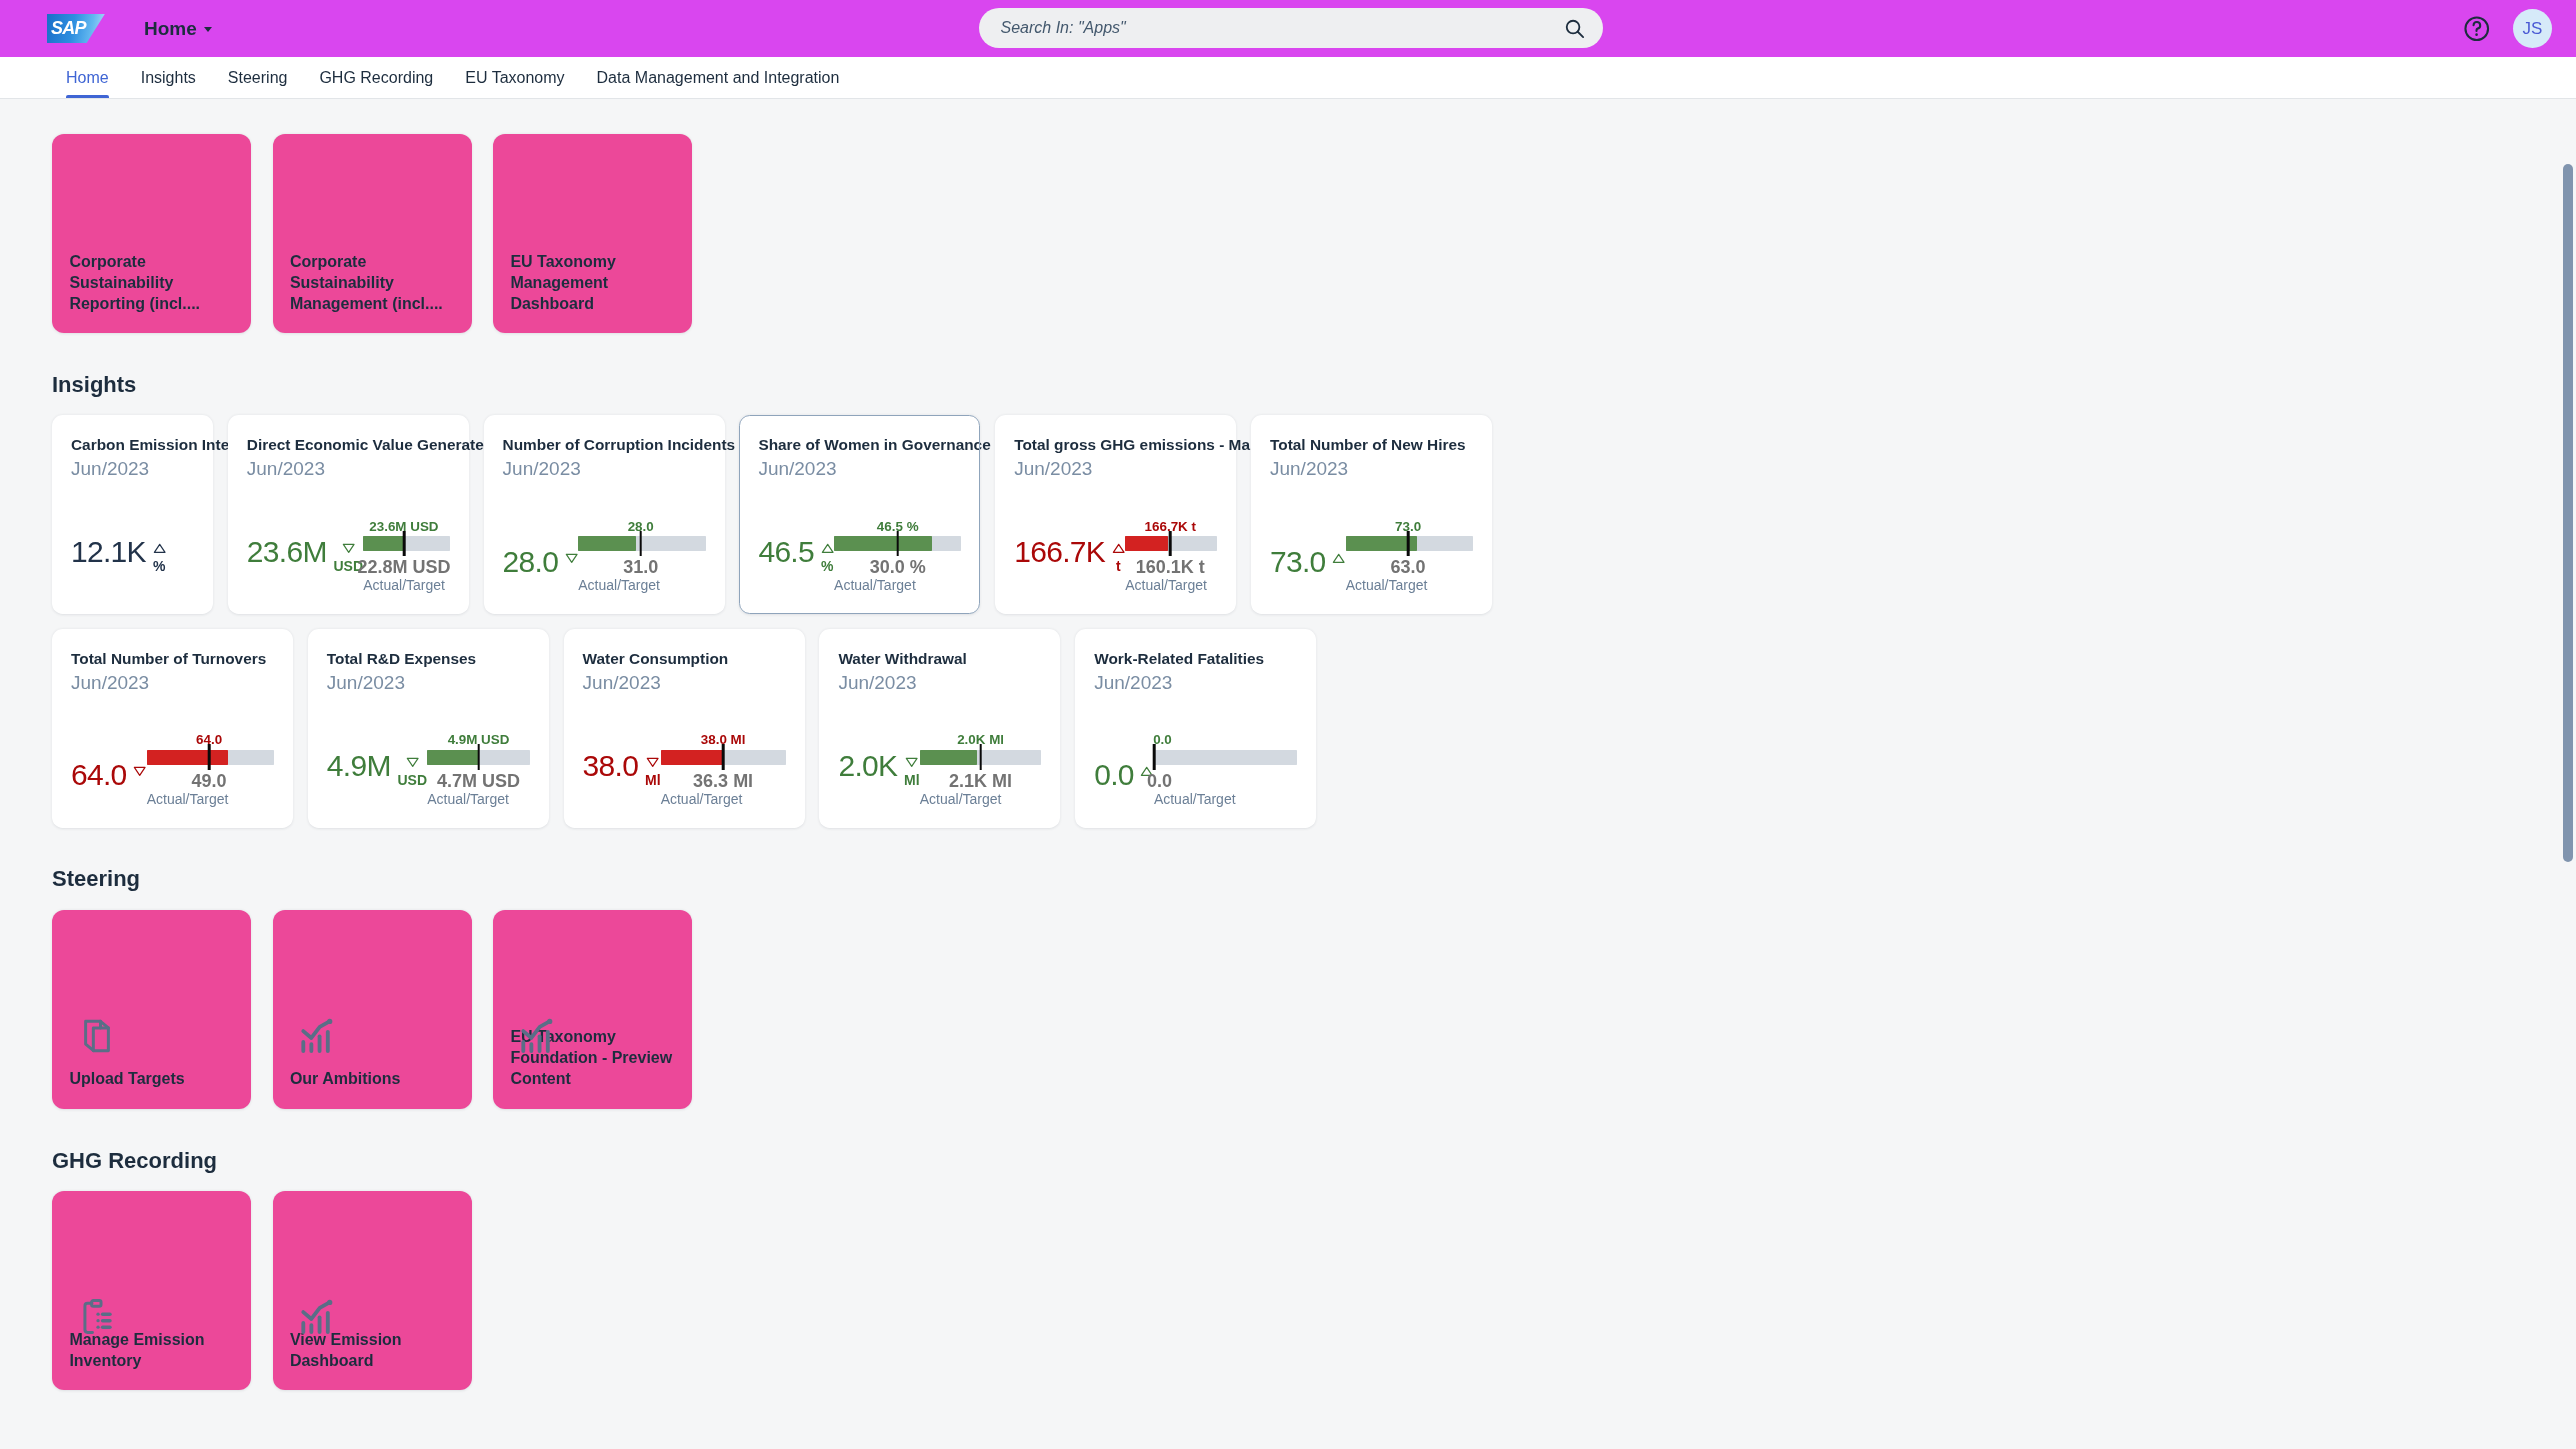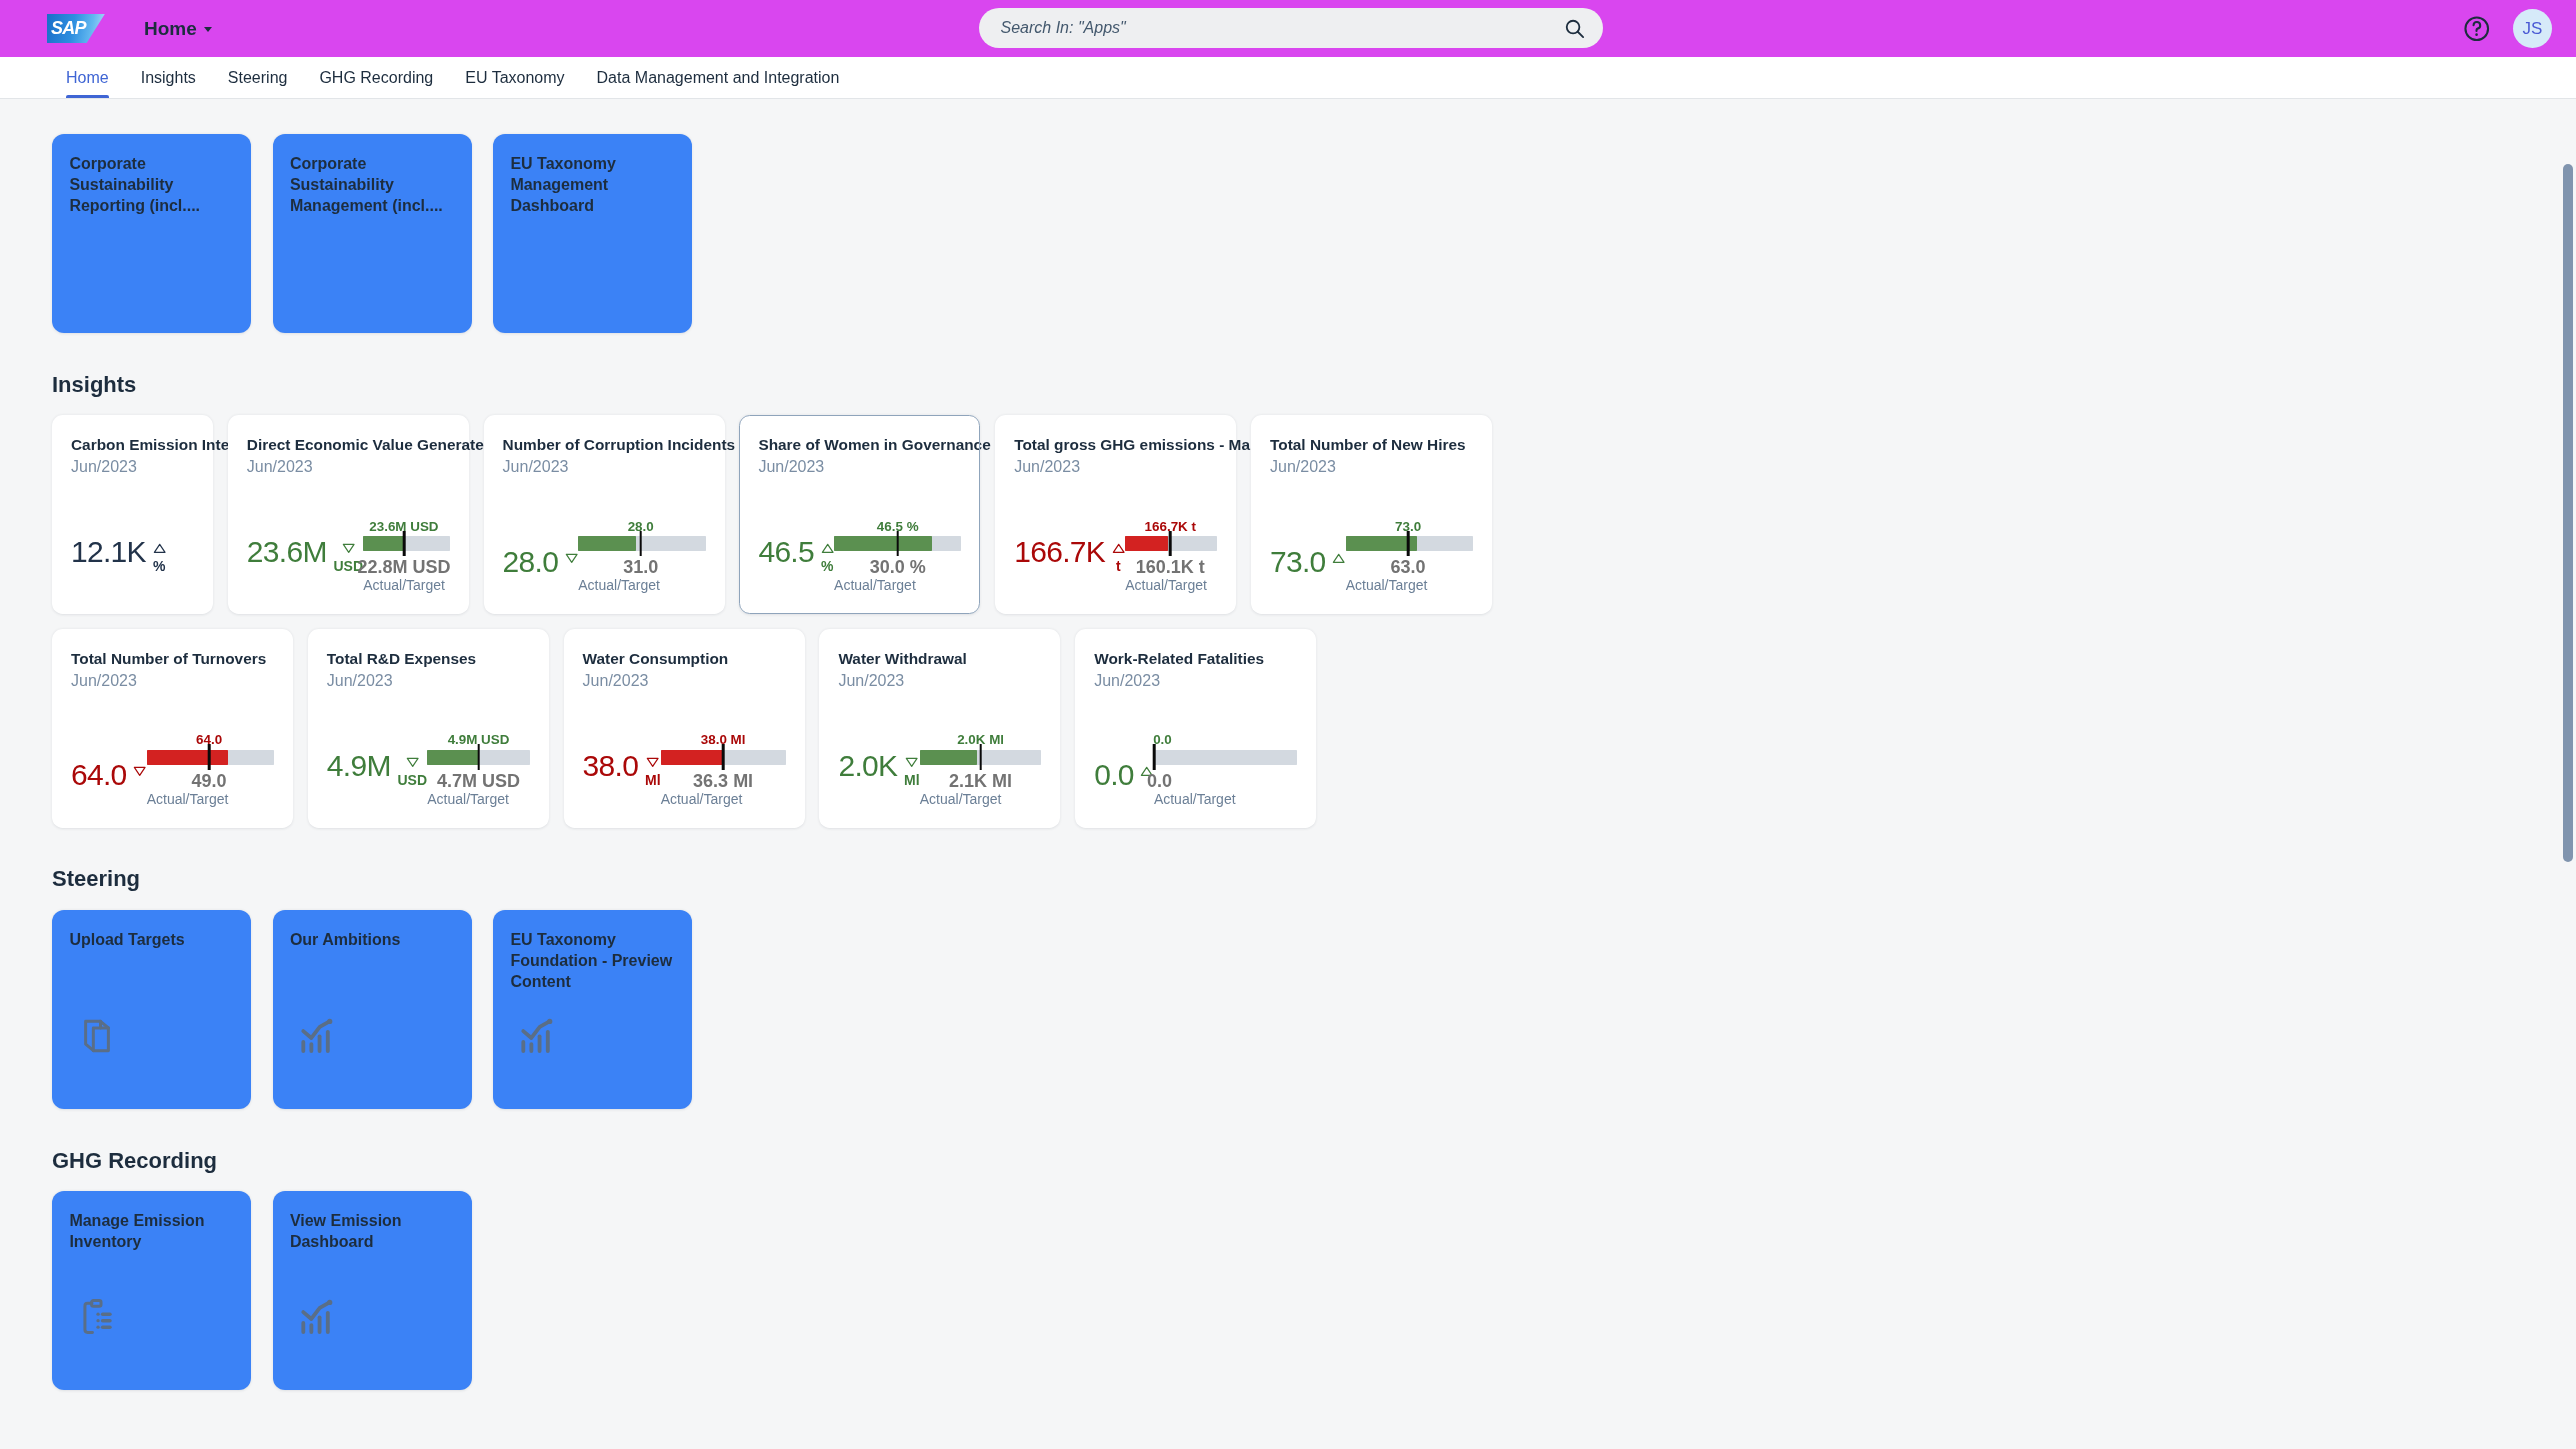--- a/index.html
+++ b/index.html
@@ -131,27 +131,27 @@
     font-weight: bold;
     color: #1d2d3e;
     margin: 0 0 17.4px 0;
   }
   .section { margin-bottom: 0; }
 
   
   .tile-row { display: flex; gap: 21.5px; }
   .app-tile {
     width: 199px; height: 199px;
-    background: #3b82f6;
+    background: #ec4899;
     border-radius: 12px;
     box-shadow: 0 0.7px 2.7px rgba(30,40,60,0.10);
     padding: 19px 17.4px;
     position: relative;
     cursor: pointer;
-    display: flex; flex-direction: column;
+    display: flex; flex-direction: column; justify-content: flex-end;
   }
   .app-tile .t-title {
     font-size: 16px; font-weight: bold; color: #1d2d3e;
     line-height: 1.32;
   }
   .app-tile .t-icon {
     position: absolute;
     left: 24px; bottom: 52px;
     width: 42px; height: 42px;
     color: #5a6e87;
@@ -171,21 +171,21 @@
   }
   .kpi-card.selected {
     outline: 1.3px solid #8fa4bb;
     outline-offset: -1.3px;
   }
   .kpi-card .k-title {
     font-size: 15.4px; font-weight: bold; color: #1d2d3e;
     line-height: 1.25; white-space: nowrap;
   }
   .kpi-card .k-sub {
-    font-size: 16px; color: #7a8da3; margin-top: 3.4px;
+    font-size: 19px; color: #7a8da3; margin-top: 3.4px;
   }
   .kpi-body {
     display: flex; align-items: flex-end; flex: 1;
     margin-top: 14.8px;
   }
   .kpi-value-block {
     display: flex; align-items: flex-start; gap: 6.7px;
     margin-bottom: 25.5px;
   }
   .kpi-number {

